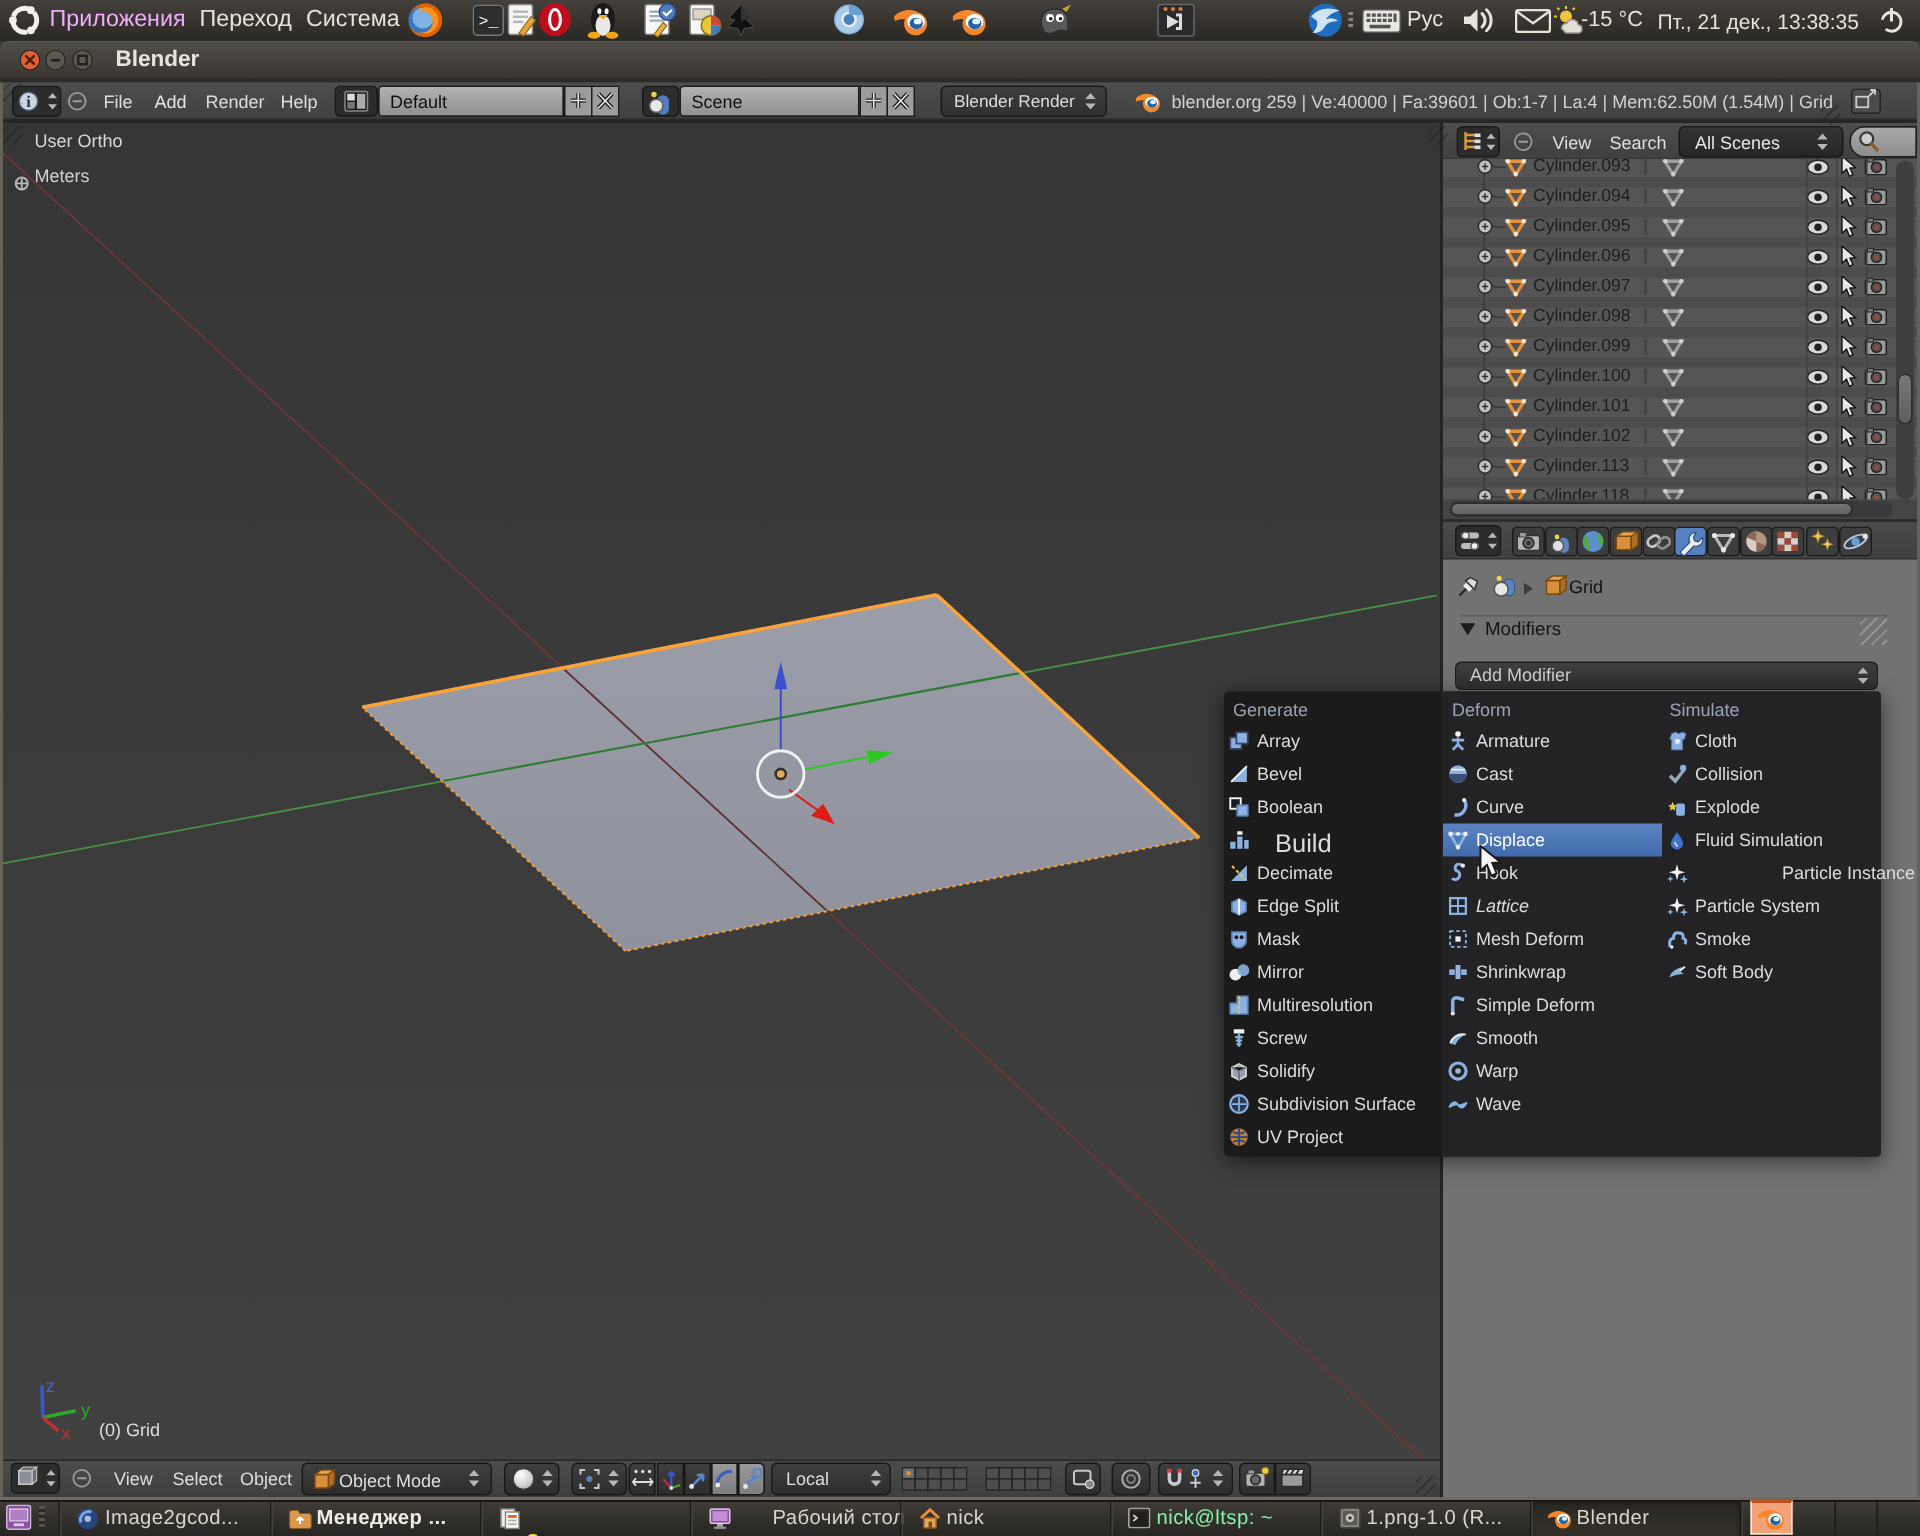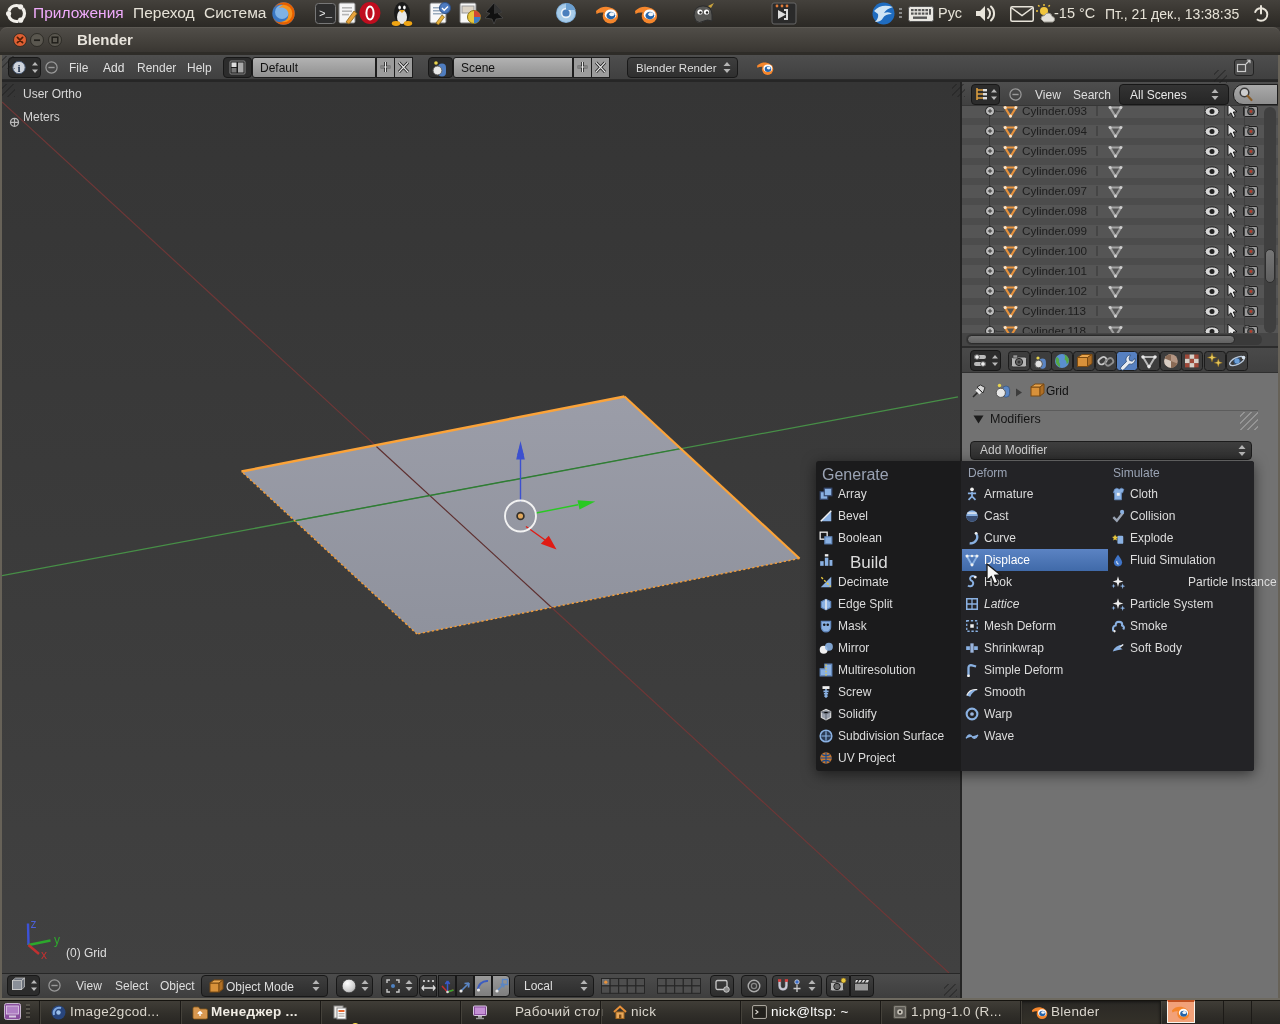--- a/index.html
+++ b/index.html
@@ -240,20 +240,21 @@
 <svg style="left:721px;top:60px" width="12" height="15" viewBox="0 0 12 15">
       <path d="M2.5 6 l3.5-4 3.5 4z M2.5 9 l3.5 4 3.5-4z" fill="#b5b5b5"></path>
     </svg>
 <svg style="left:757px;top:59px" width="17" height="17" viewBox="0 0 24 24">
 <path d="M0 9.5 C5 4 13 3.5 18.5 7.5 L13 13 C9 10.5 4.5 10.5 0.5 12.5z" fill="#f5862c"></path>
 <circle cx="15" cy="14.5" r="8" fill="#f5862c"></circle>
 <ellipse cx="15.3" cy="13" rx="6.2" ry="5.3" fill="#fdfdfd"></ellipse>
 <ellipse cx="15.5" cy="14.2" rx="4.6" ry="4" fill="#2463a8"></ellipse>
 <ellipse cx="16.5" cy="12.8" rx="2.7" ry="2" fill="#eef4fa"></ellipse>
 </svg>
+<div class="t" style="left:781px;top:61px;color:#d2d2d2;font-size:12px;">blender.org 259 | Ve:40000 | Fa:39601 | Ob:1-7 | La:4 | Mem:62.50M (1.54M) | Grid</div>
 <svg style="left:1234px;top:59px" width="20" height="17" viewBox="0 0 20 17">
 <rect x="0.5" y="0.5" width="19" height="16" rx="2.5" fill="#4c4c4c" stroke="#232323"></rect>
 <rect x="3.5" y="5.5" width="8" height="7" fill="none" stroke="#ccc" stroke-width="1.2"></rect>
 <path d="M12 5 l4-4 m0 3.2 v-3.2 h-3.2" stroke="#ccc" stroke-width="1.2" fill="none"></path>
     </svg>
 <svg style="left:2px;top:82px" width="958" height="891" viewBox="2 82 958 891">
 <defs>
         <linearGradient id="pg" x1="0" y1="0" x2="0" y2="1">
 <stop offset="0" stop-color="#9b9da8"></stop>
           <stop offset="1" stop-color="#8f929d"></stop>
@@ -1071,21 +1072,21 @@
       <rect x="7" y="10.5" width="2.4" height="4" fill="#7a4a14"></rect>
     </svg>
 <div class="t" style="left:631px;top:1004px;color:#d9d5cc;font-size:13.5px;letter-spacing:.3px;font-weight:normal;">nick</div>
 <div style="position:absolute;left:740px;top:1001px;width:1px;height:23px;background:#1c1a17;"></div>
     <div style="position:absolute;left:741px;top:1001px;width:1px;height:23px;background:#45423b;"></div>
 <svg style="left:752px;top:1005px" width="15" height="14" viewBox="0 0 15 14">
 <rect x="0.5" y="0.5" width="14" height="13" rx="1.5" fill="#35322c" stroke="#a8a49c"></rect>
 <rect x="1.8" y="2.5" width="11.4" height="10" fill="#22201c"></rect>
       <path d="M3.5 5 l2.5 2 -2.5 2" stroke="#d8d4cc" stroke-width="1.1" fill="none"></path>
     </svg>
-<div class="t" style="left:771px;top:1004px;color:#ffffff;font-size:13.5px;letter-spacing:.3px;font-weight:normal;">nick@ltsp: ~</div>
+<div class="t" style="left:771px;top:1004px;color:#86efac;font-size:13.5px;letter-spacing:.3px;font-weight:normal;">nick@ltsp: ~</div>
 <div style="position:absolute;left:880px;top:1001px;width:1px;height:23px;background:#1c1a17;"></div>
     <div style="position:absolute;left:881px;top:1001px;width:1px;height:23px;background:#45423b;"></div>
 <svg style="left:892px;top:1004px" width="16" height="16" viewBox="0 0 16 16">
 <rect x="1.5" y="1.5" width="13" height="13" rx="1.5" fill="#8a877f" stroke="#4a4840"></rect>
 <rect x="3.2" y="3.2" width="9.6" height="9.6" fill="#5c5a54"></rect>
       <circle cx="8" cy="8" r="2.8" fill="#c8c4ba"></circle>
       <circle cx="8" cy="8" r="1.2" fill="#3a3833"></circle>
     </svg>
 <div class="t" style="left:911px;top:1004px;color:#d9d5cc;font-size:13.5px;letter-spacing:.3px;font-weight:normal;">1.png-1.0 (R...</div>
 <div style="position:absolute;left:1021px;top:1001px;width:139px;height:23px;background:linear-gradient(#2a2825,#343129);box-shadow:inset 0 1px 3px rgba(0,0,0,.5);"></div>
@@ -1107,21 +1108,21 @@
 <circle cx="15" cy="14.5" r="8" fill="#f5862c"></circle>
 <ellipse cx="15.3" cy="13" rx="6.2" ry="5.3" fill="#fdfdfd"></ellipse>
 <ellipse cx="15.5" cy="14.2" rx="4.6" ry="4" fill="#2463a8"></ellipse>
 <ellipse cx="16.5" cy="12.8" rx="2.7" ry="2" fill="#eef4fa"></ellipse>
 </svg>
 <div style="position:absolute;left:1223px;top:1001px;width:1px;height:23px;background:#1c1a17;"></div>
 <div style="position:absolute;left:1251px;top:1001px;width:1px;height:23px;background:#1c1a17;"></div>
 <div style="position:absolute;left:816px;top:461px;width:438px;height:310px;background:#1b1b1c;border-radius:3px;box-shadow:0 3px 14px rgba(0,0,0,.55);"></div>
 <div style="position:absolute;left:961px;top:461px;width:293px;height:310px;background:#232326;border-radius:0 3px 3px 0;"></div>
 <div style="position:absolute;left:961.5px;top:549px;width:146px;height:22px;background:linear-gradient(#5b83c3,#406aa9);"></div>
-<div class="t" style="left:822px;top:466px;color:#9aa3b4;font-size:16px;text-align:center;">Generate</div>
+<div class="t" style="left:822px;top:466px;color:#9aa3b4;font-size:12px;text-align:center;">Generate</div>
 <div class="t" style="left:968px;top:466px;color:#9aa3b4;font-size:12px;">Deform</div>
 <div class="t" style="left:1113px;top:466px;color:#9aa3b4;font-size:12px;">Simulate</div>
 <svg style="left:819px;top:487px" width="14" height="14" viewBox="0 0 12 12">
       <rect x="1" y="4" width="6.5" height="6.5" fill="#8ab1e2" stroke="#35466a"></rect>
       <rect x="4.5" y="1" width="6.5" height="6.5" fill="#8ab1e2" stroke="#35466a"></rect>
     </svg>
 <div class="t" style="left:838px;top:487px;color:#dcdcdc;font-size:12px;">Array</div>
 <svg style="left:819px;top:509px" width="14" height="14" viewBox="0 0 12 12">
       <path d="M1.5 10.5 L10.5 1.5 L10.5 10.5z" fill="#8ab1e2"></path>
       <path d="M1.5 10.5 L10.5 1.5" stroke="#f0f0f0" stroke-width="1.2"></path>

